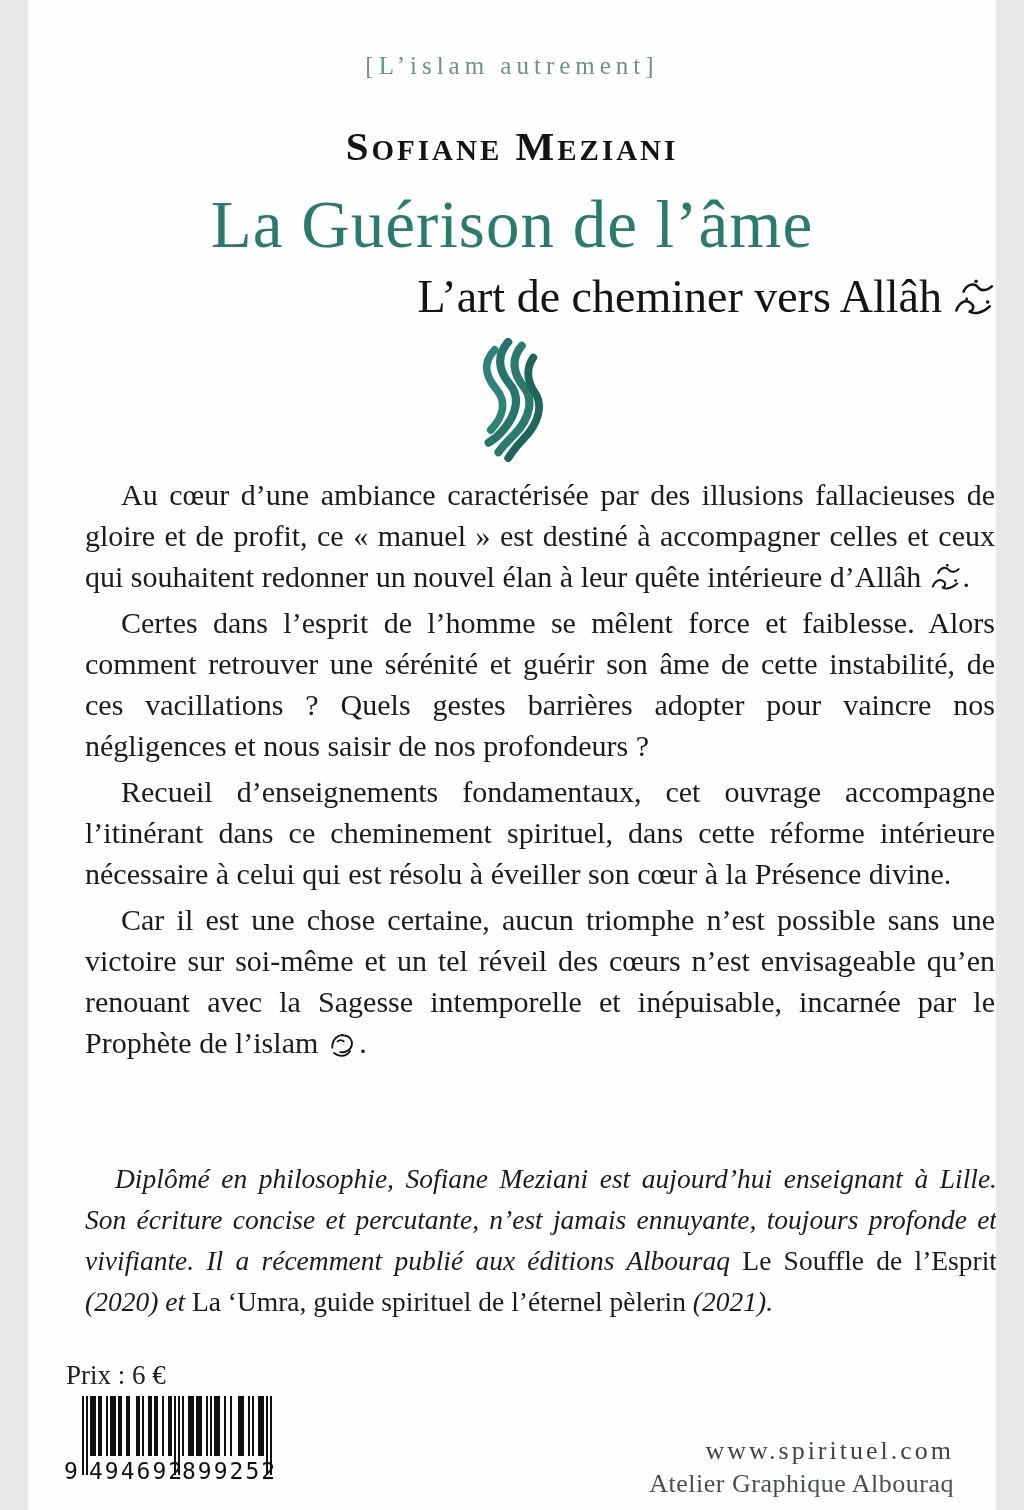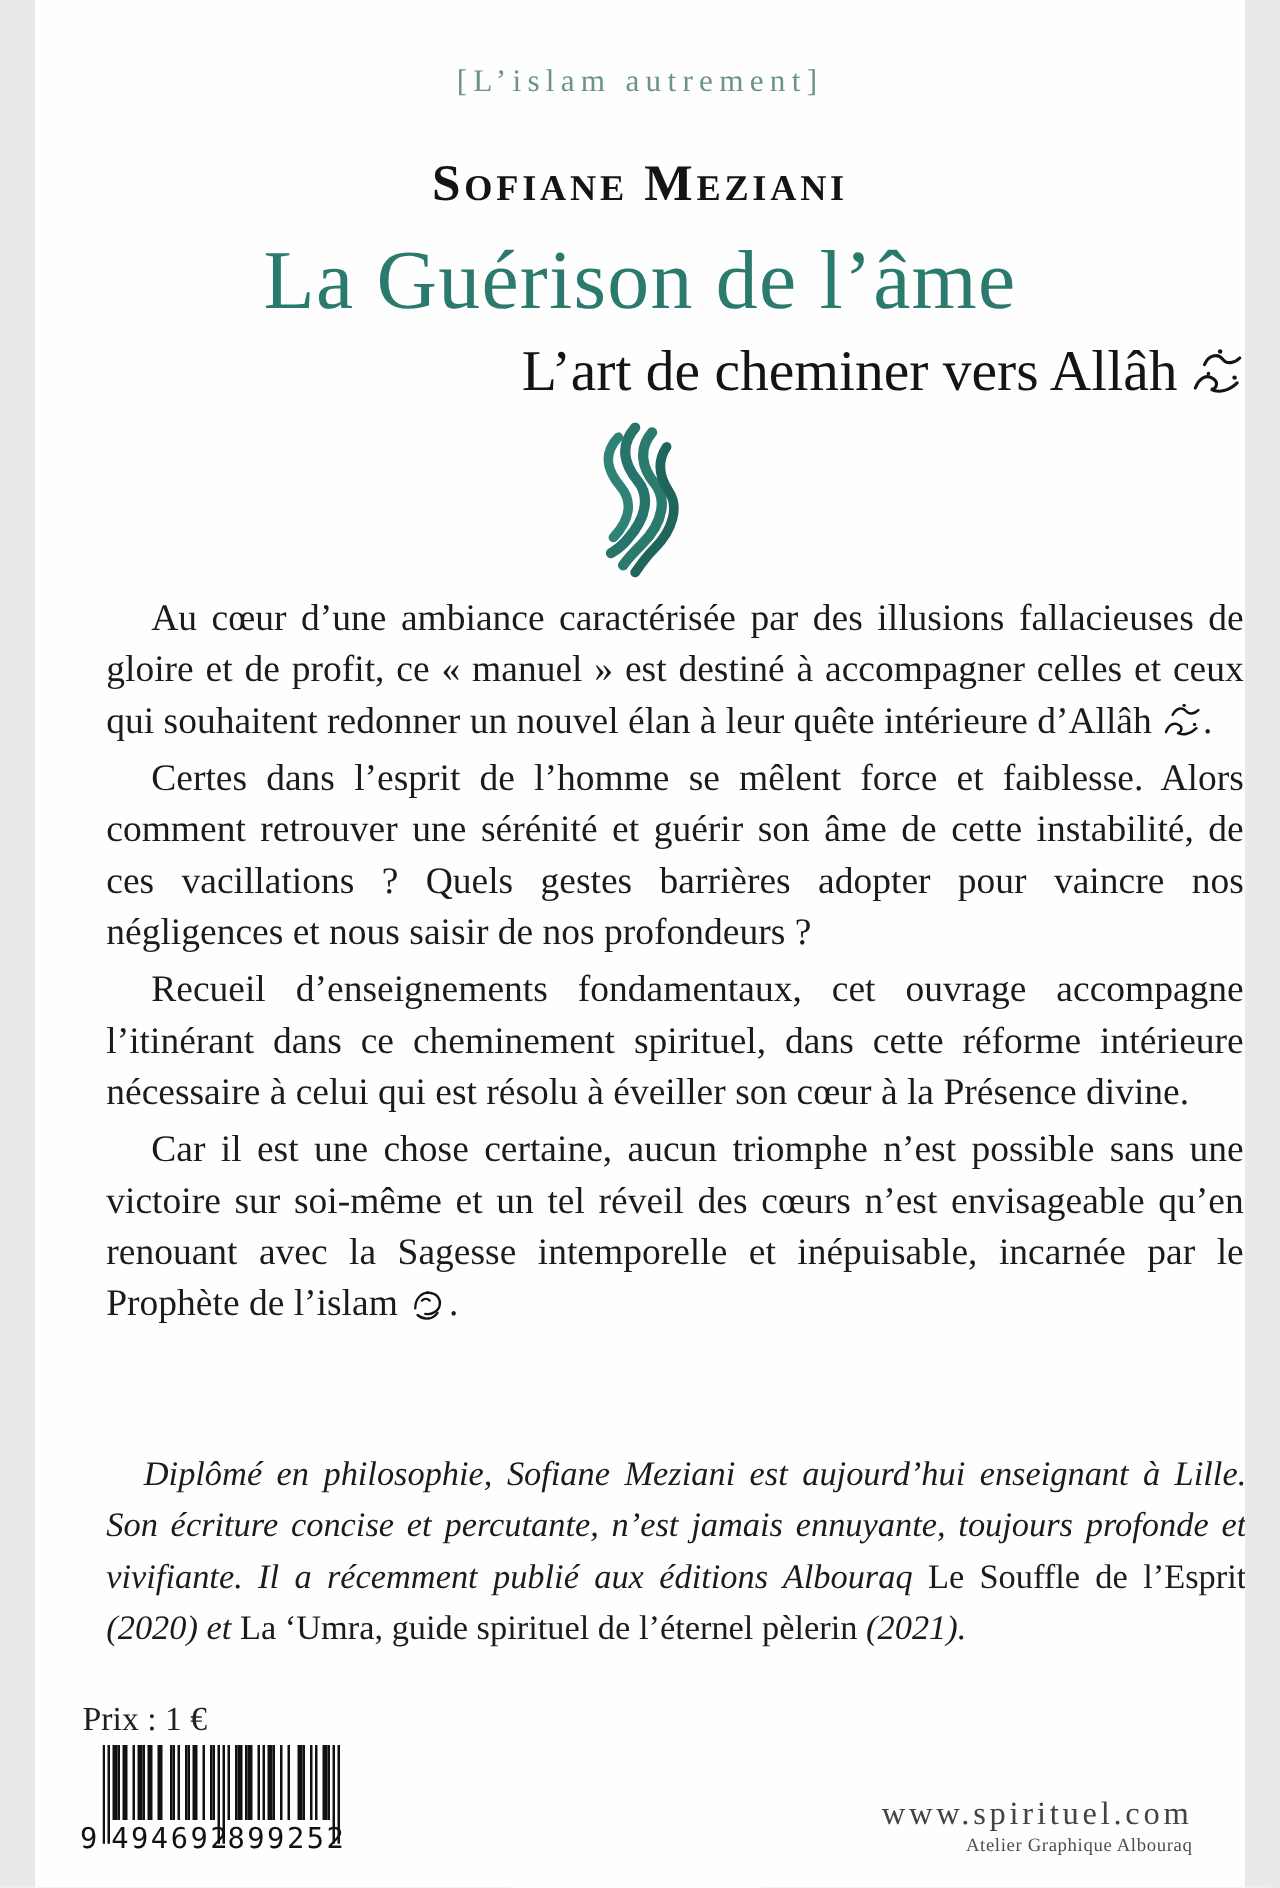--- a/index.html
+++ b/index.html
@@ -48,21 +48,21 @@
   .barcode .bars{display:block;margin-left:18px;}
   .bc-digits{
     position:absolute;left:0;bottom:-2px;width:208px;display:flex;align-items:flex-end;
     font-family:"DejaVu Sans Mono",monospace;font-size:23px;color:#111;
   }
   .bc-lead{width:17px;background:#fefefe;}
   .bc-g1{margin-left:8px;width:82px;text-align:center;background:#fefefe;letter-spacing:2px;}
   .bc-g2{margin-left:11px;width:82px;text-align:center;background:#fefefe;letter-spacing:2px;}
   .website{position:absolute;top:1436px;right:42px;text-align:right;color:#3f4543;}
   .website .url{font-size:26px;letter-spacing:3px;}
-  .website .studio{font-size:15px;margin-top:3px;letter-spacing:0.5px;color:#49514d;}
+  .website .studio{font-size:26px;margin-top:3px;letter-spacing:0.5px;color:#49514d;text-align:center;}
 </style>
 </head>
 <body>
 
 <div class="page">
 
   <div class="collection">[L’islam autrement]</div>
 
   <div class="author">Sofiane Meziani</div>
 
@@ -109,21 +109,21 @@
               <path d="M7,21 c0,-10 7,-15 13,-14 c7,1 10,6 9,11 c-1,6 -8,9 -13,8"></path>
               <path d="M9,27 c6,5 14,4 18,-2"></path>
               <path d="M13,14 c2,-2 5,-2 7,0"></path>
             </g>
             <circle cx="18" cy="7" r="1.3" fill="#141414"></circle>
           </svg></span><span>.</span></p>
   </div>
 
   <p class="bio"><span class="it">Diplômé en philosophie, Sofiane Meziani est aujourd’hui enseignant à Lille. Son écriture concise et percutante, n’est jamais ennuyante, toujours profonde et vivifiante.  Il a récemment publié aux éditions Albouraq </span><span class="rm">Le Souffle de l’Esprit </span><span class="it">(2020) et </span><span class="rm">La ‘Umra, guide spirituel de l’éternel pèlerin </span><span class="it">(2021).</span></p>
 
-  <div class="price">Prix : 1 €</div>
+  <div class="price">Prix : 6 €</div>
 
   <div class="barcode">
     <svg class="bars" width="190" height="80" viewBox="0 0 190 80" aria-hidden="true">
         <rect x="0" y="0" width="2" height="79" fill="#111"></rect>
         <rect x="4" y="0" width="2" height="79" fill="#111"></rect>
         <rect x="8" y="0" width="2" height="60" fill="#111"></rect>
         <rect x="10" y="0" width="2" height="60" fill="#111"></rect>
         <rect x="12" y="0" width="2" height="60" fill="#111"></rect>
         <rect x="16" y="0" width="2" height="60" fill="#111"></rect>
         <rect x="18" y="0" width="2" height="60" fill="#111"></rect>

